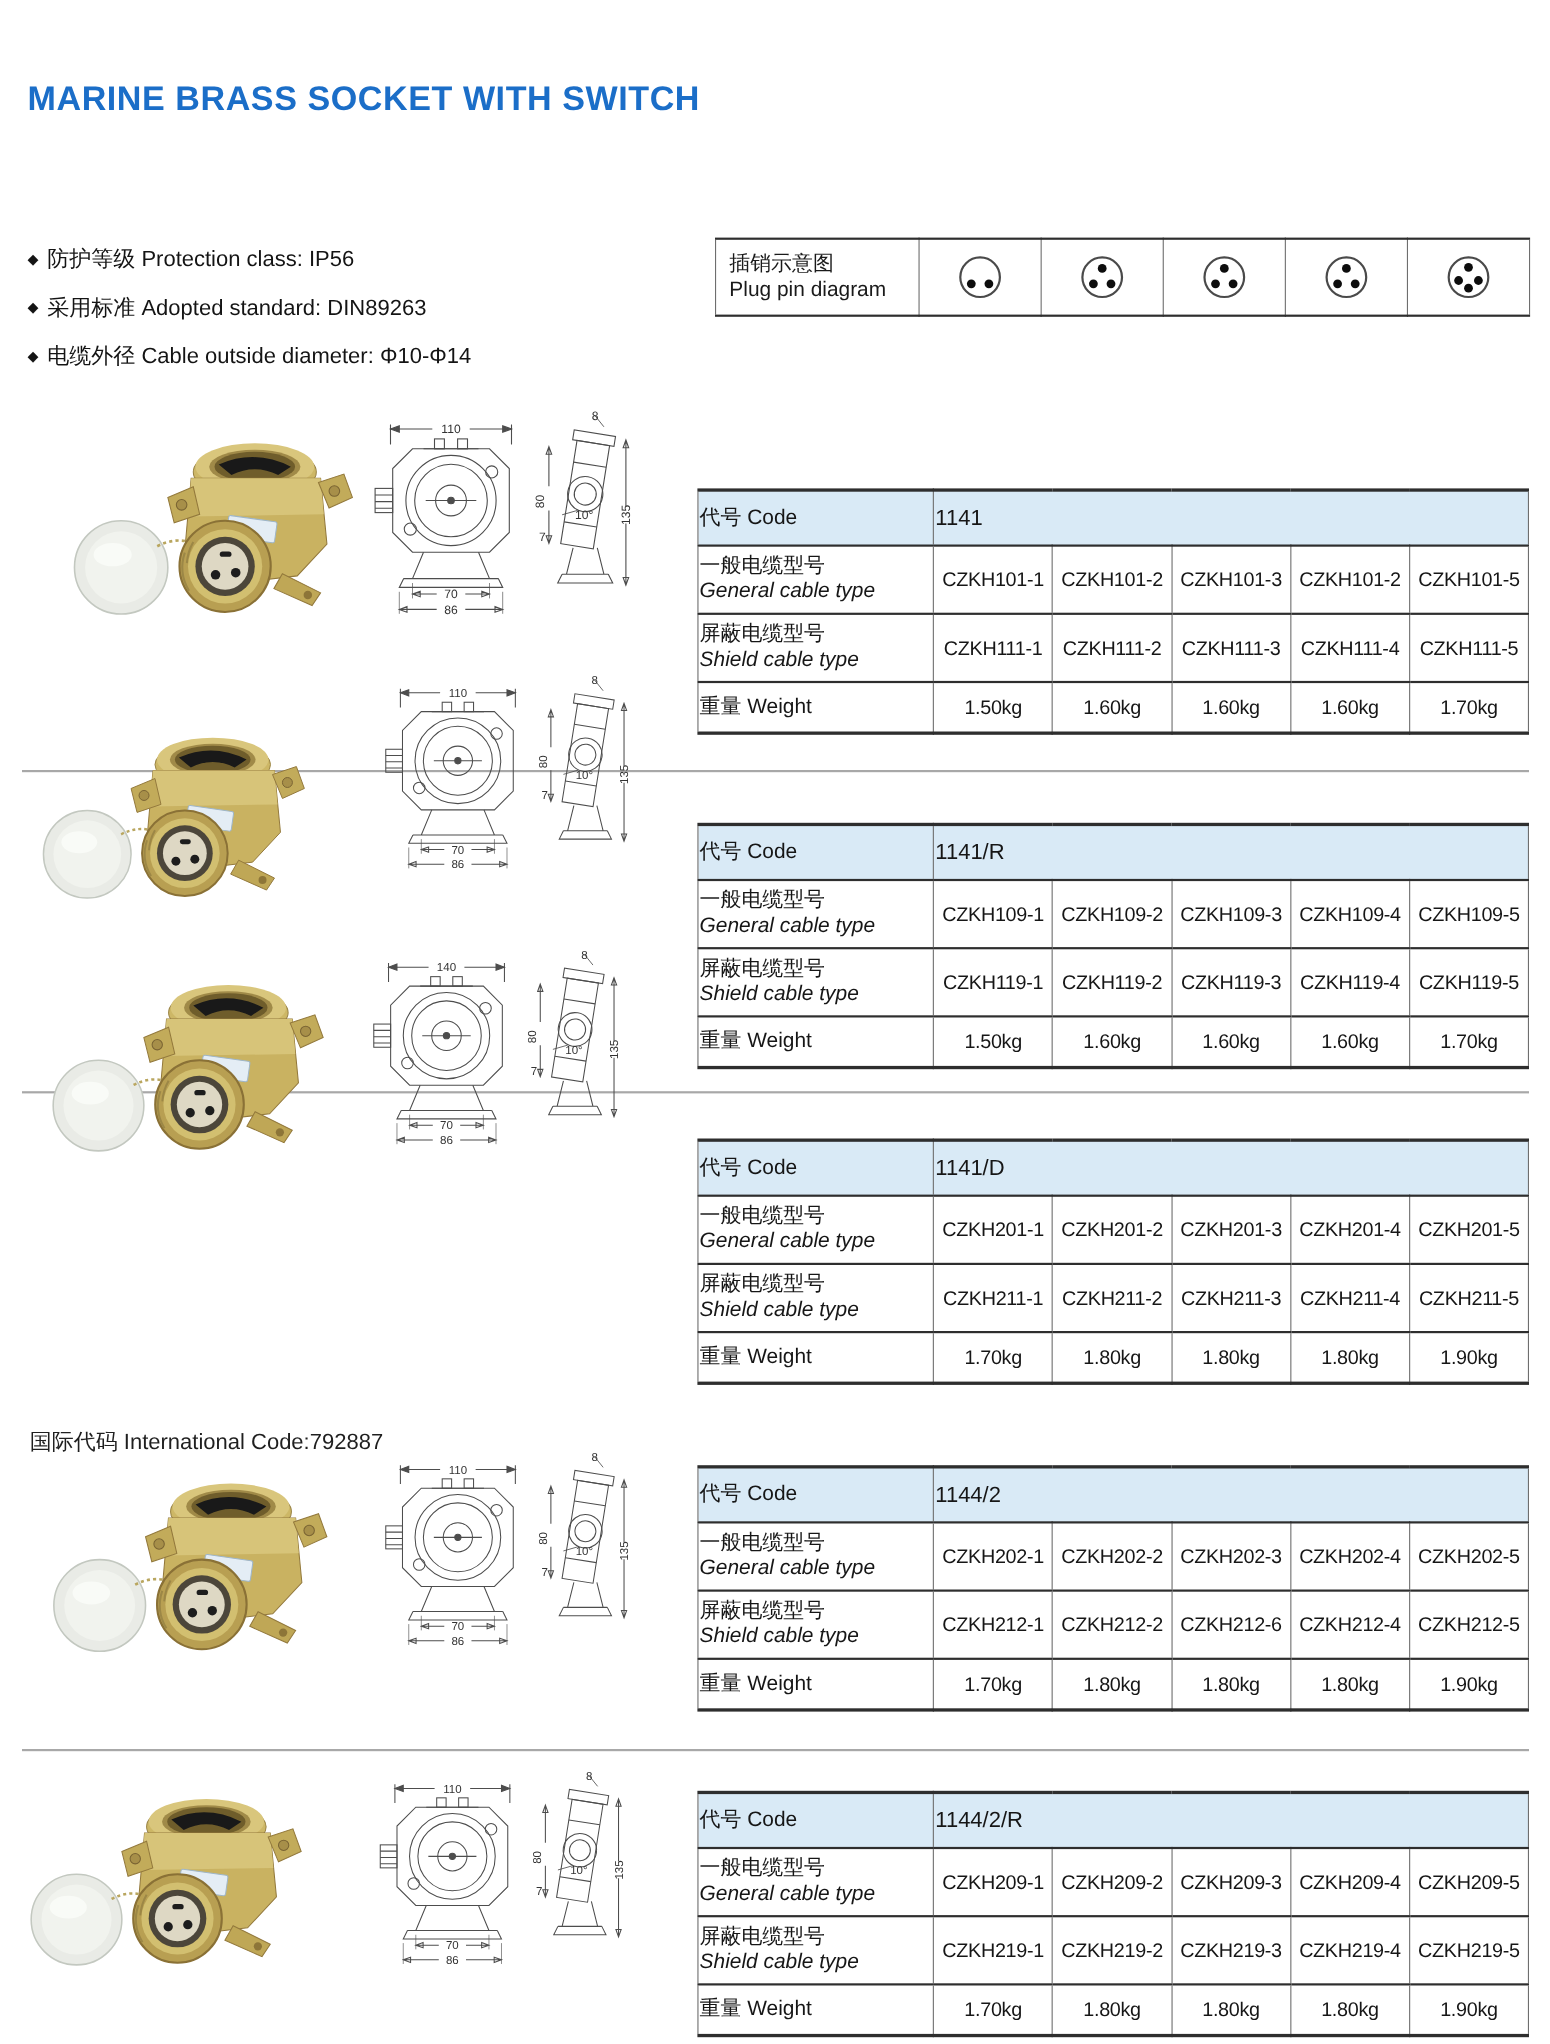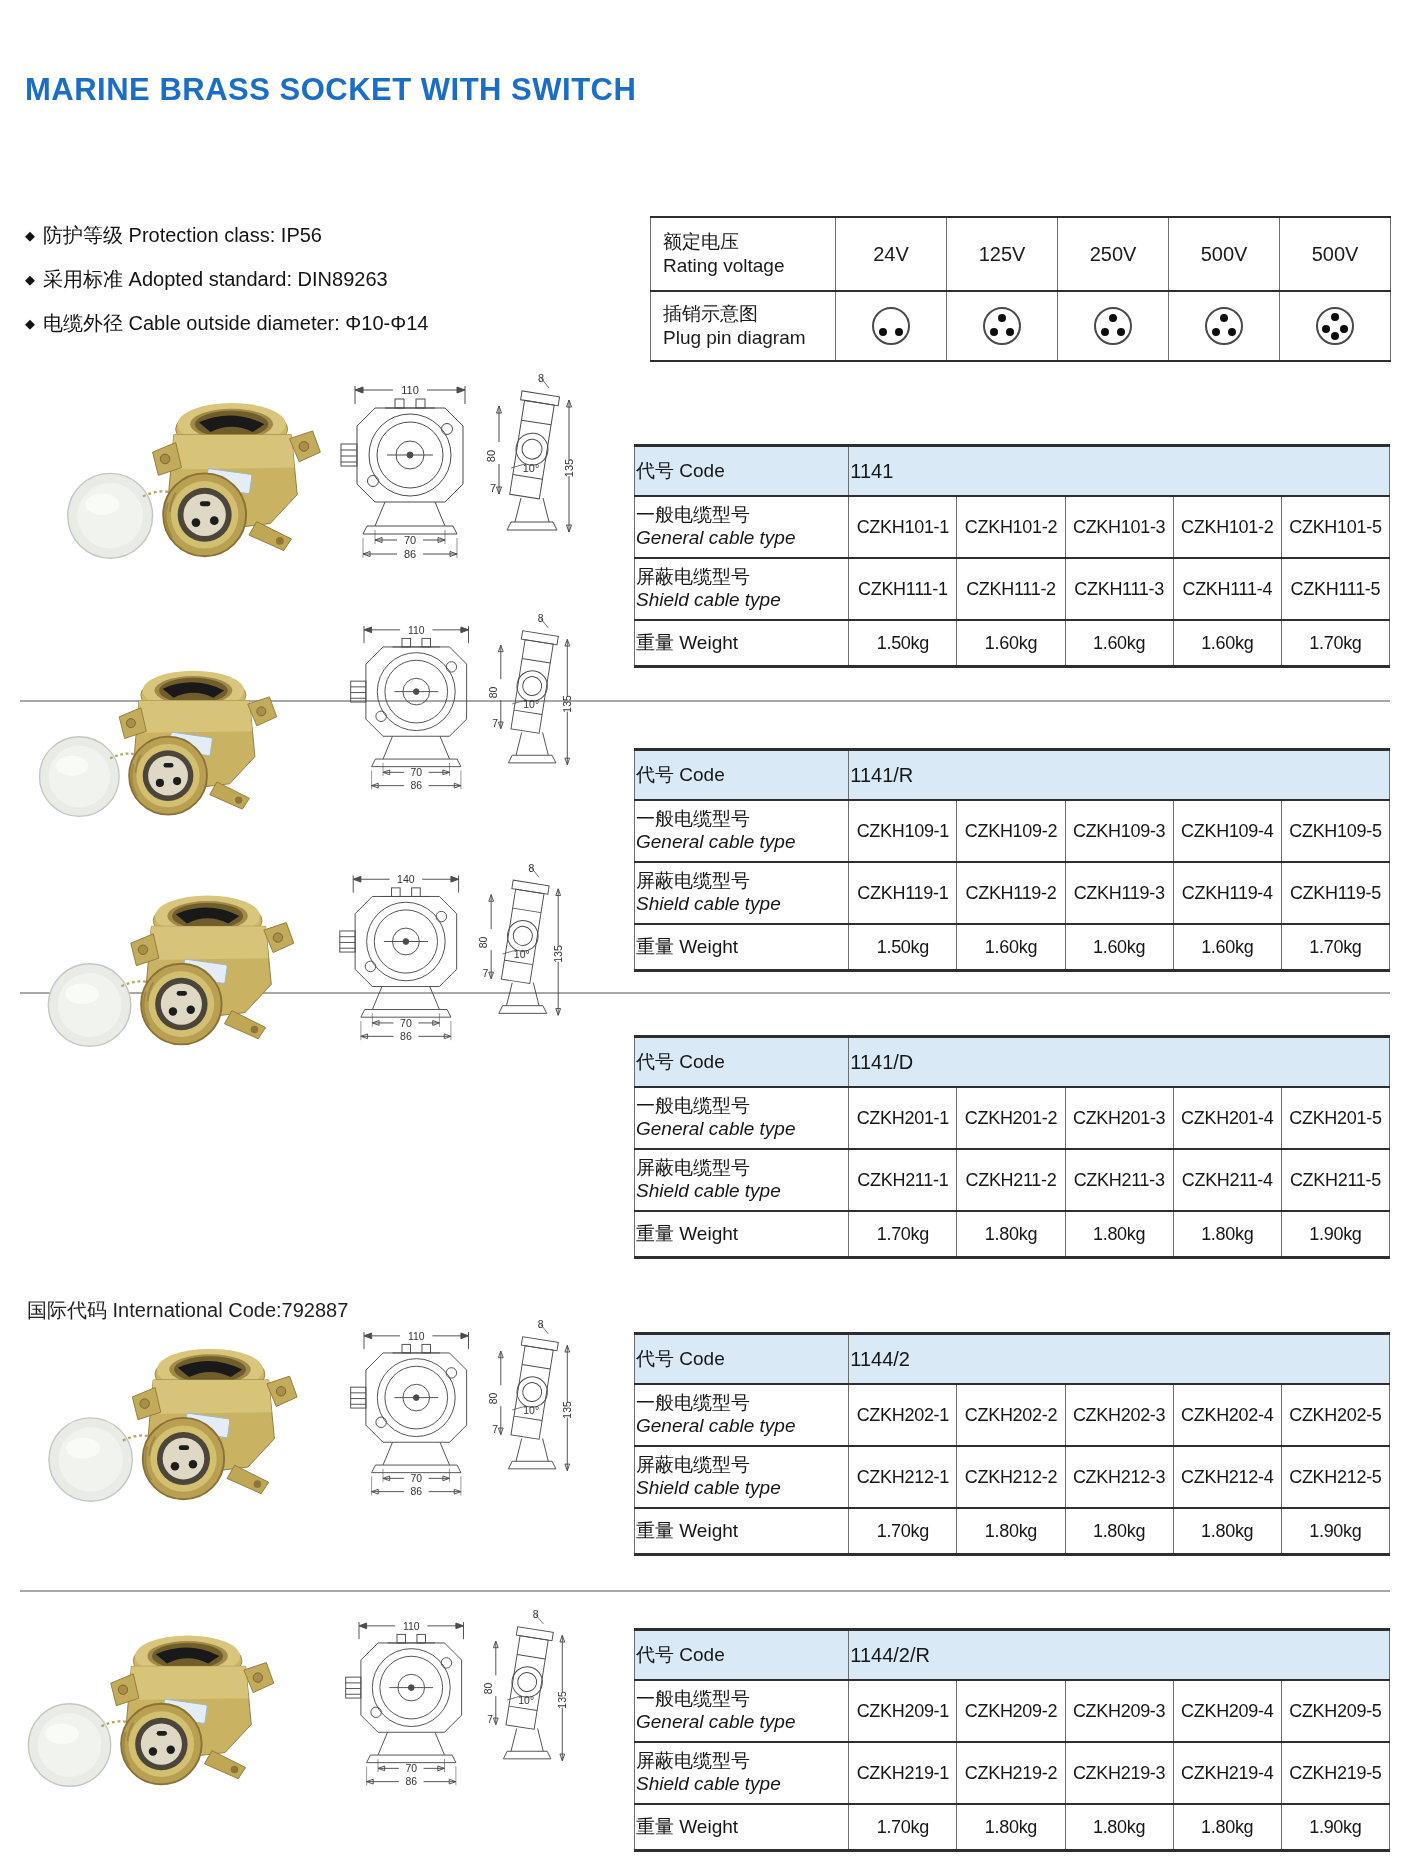--- a/index.html
+++ b/index.html
@@ -149,31 +149,20 @@
   <table class="vt">
     <colgroup>
         <col style="width:185px">
         <col style="width:111px">
         <col style="width:111px">
         <col style="width:111px">
         <col style="width:111px">
         <col style="width:111px">
       </colgroup>
     <tbody>
-        <tr class="vr1">
-      <td class="lblcell">
-        <span>额定电压</span><br>
-        <span>Rating voltage</span>
-      </td>
-      <td class="vcell">24V</td>
-      <td class="vcell">125V</td>
-      <td class="vcell">250V</td>
-      <td class="vcell">500V</td>
-      <td class="vcell">500V</td>
-    </tr>
     <tr class="vr2">
       <td class="lblcell">
         <span>插销示意图</span><br>
         <span>Plug pin diagram</span>
       </td>
       <td>
             <div class="pinwrap">
               <div class="pin-circle">
                 <i class="pin-dot" style="left: 5px; top: 19px;"></i>
                 <i class="pin-dot" style="left: 21px; top: 19px;"></i>
@@ -444,21 +433,21 @@
       <td class="cval">CZKH202-1</td>
       <td class="cval">CZKH202-2</td>
       <td class="cval">CZKH202-3</td>
       <td class="cval">CZKH202-4</td>
       <td class="cval">CZKH202-5</td>
     </tr>
     <tr class="r2">
       <td class="lbl"><span>屏蔽电缆型号</span><span class="en">Shield cable type</span></td>
       <td class="cval">CZKH212-1</td>
       <td class="cval">CZKH212-2</td>
-      <td class="cval">CZKH212-3</td>
+      <td class="cval">CZKH212-6</td>
       <td class="cval">CZKH212-4</td>
       <td class="cval">CZKH212-5</td>
     </tr>
     <tr class="r3">
       <td class="lbl">重量 Weight</td>
       <td class="cval">1.70kg</td>
       <td class="cval">1.80kg</td>
       <td class="cval">1.80kg</td>
       <td class="cval">1.80kg</td>
       <td class="cval">1.90kg</td>

